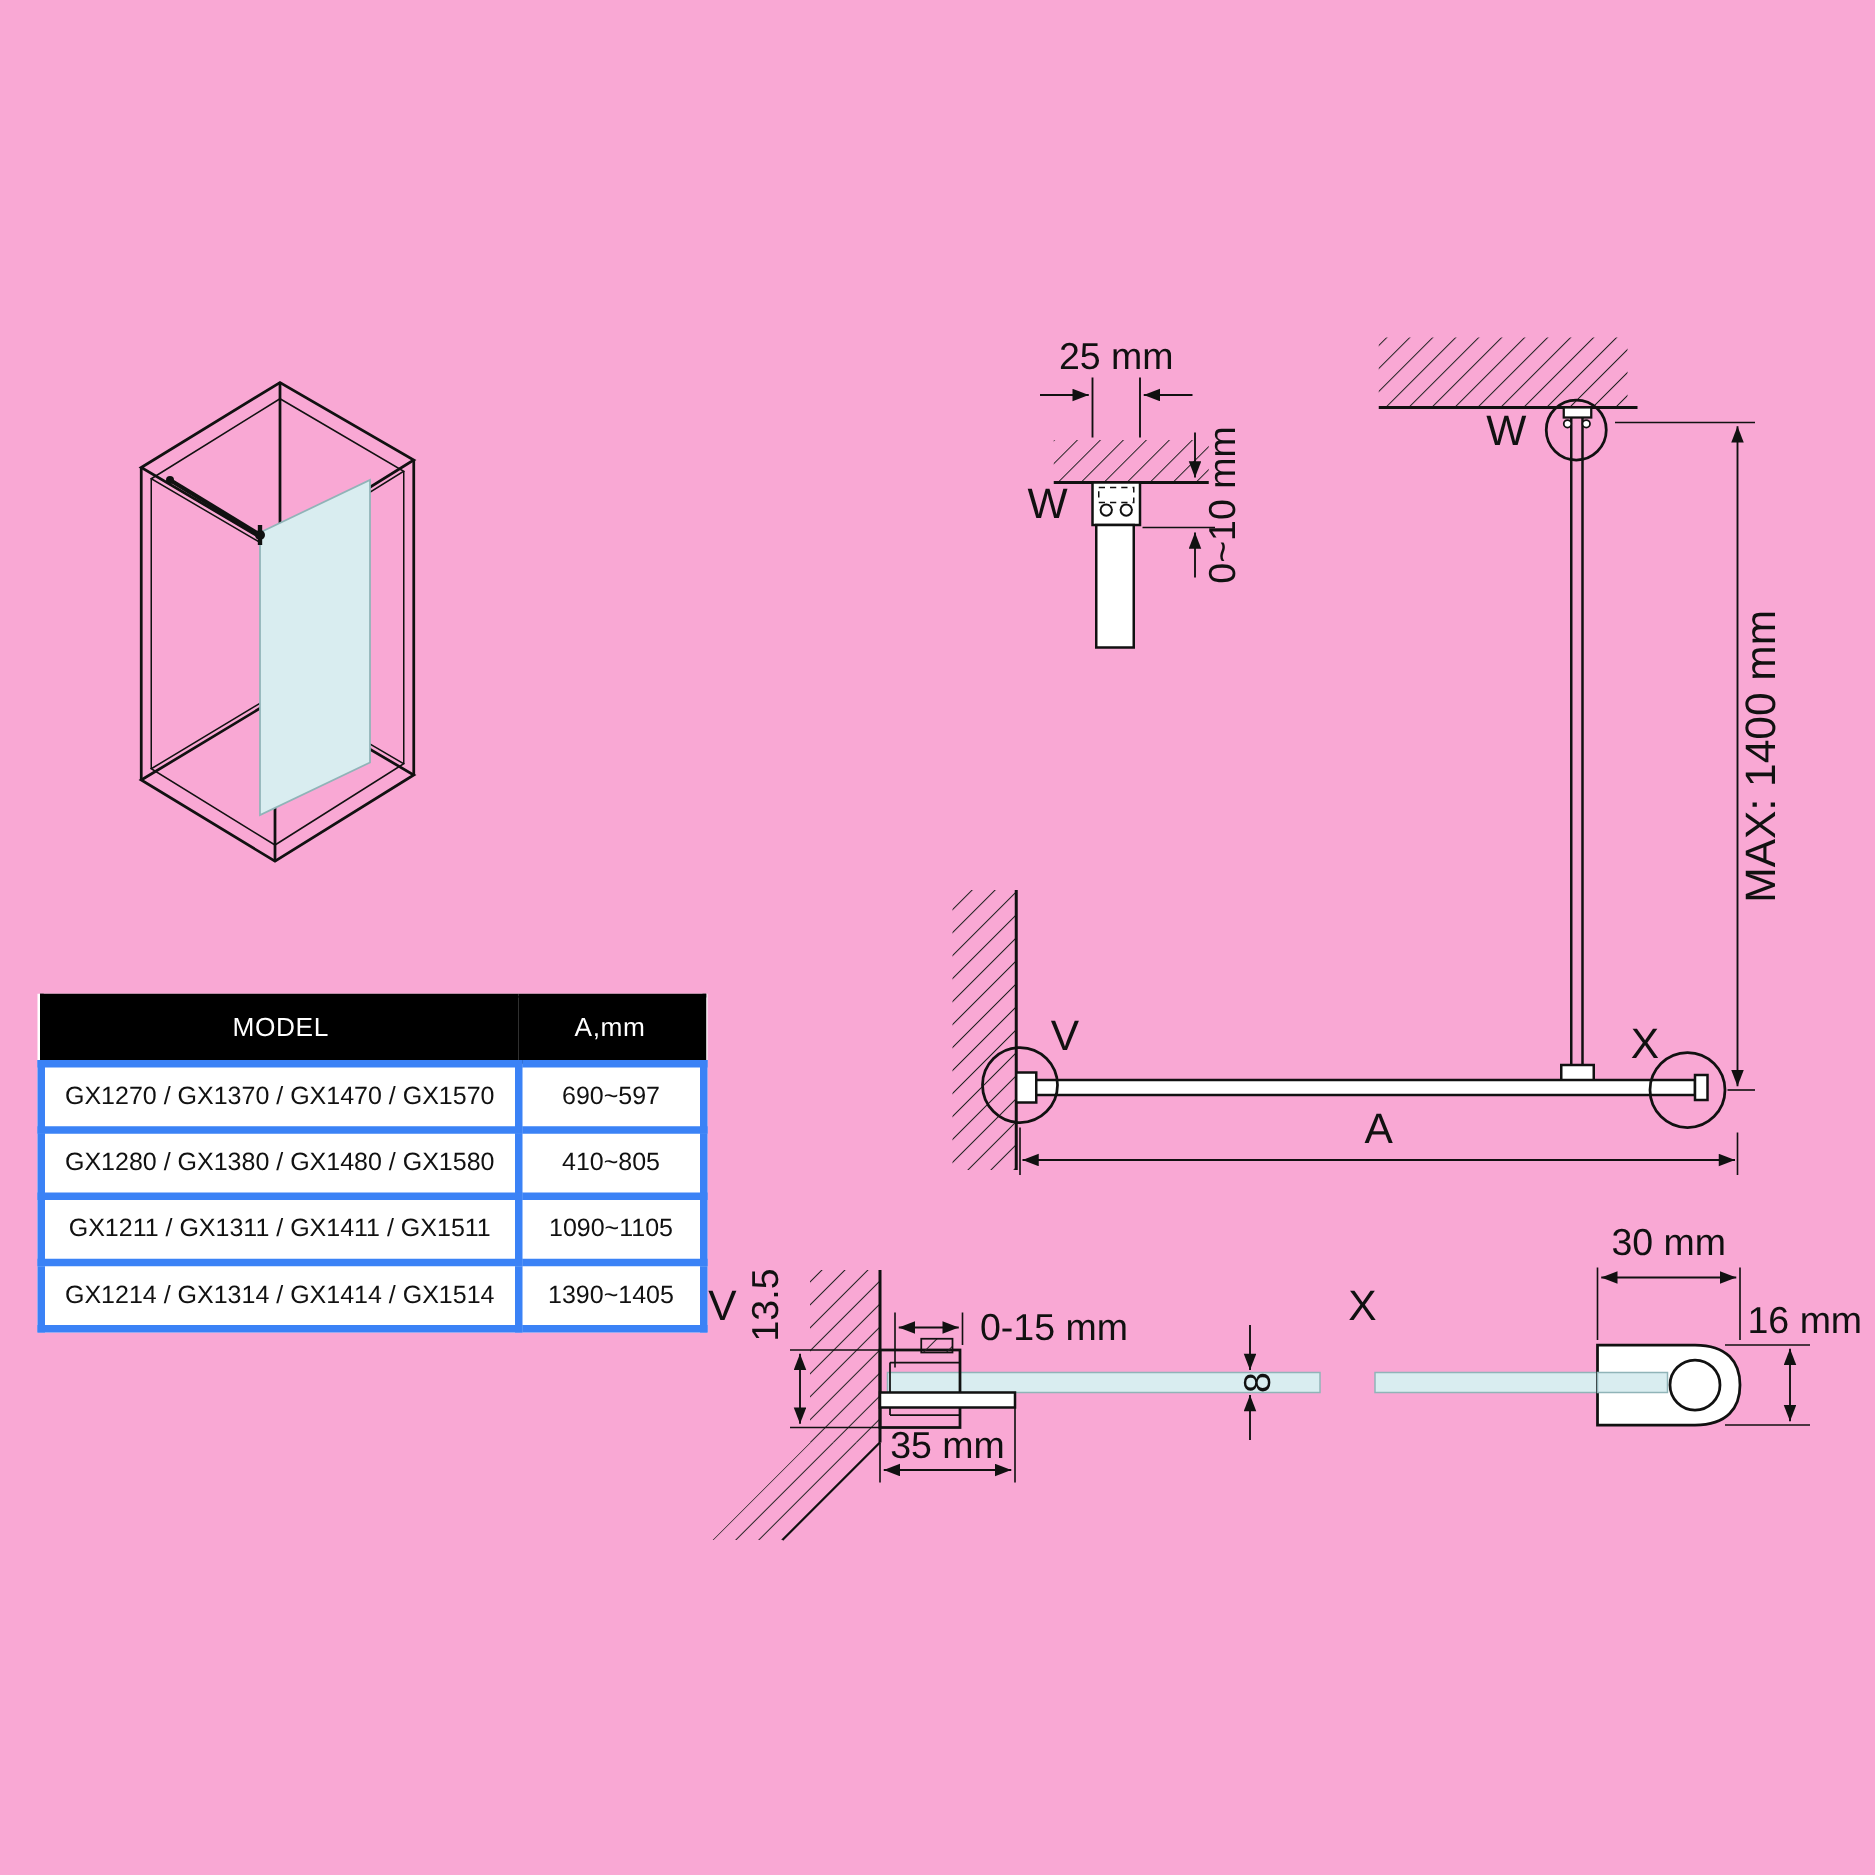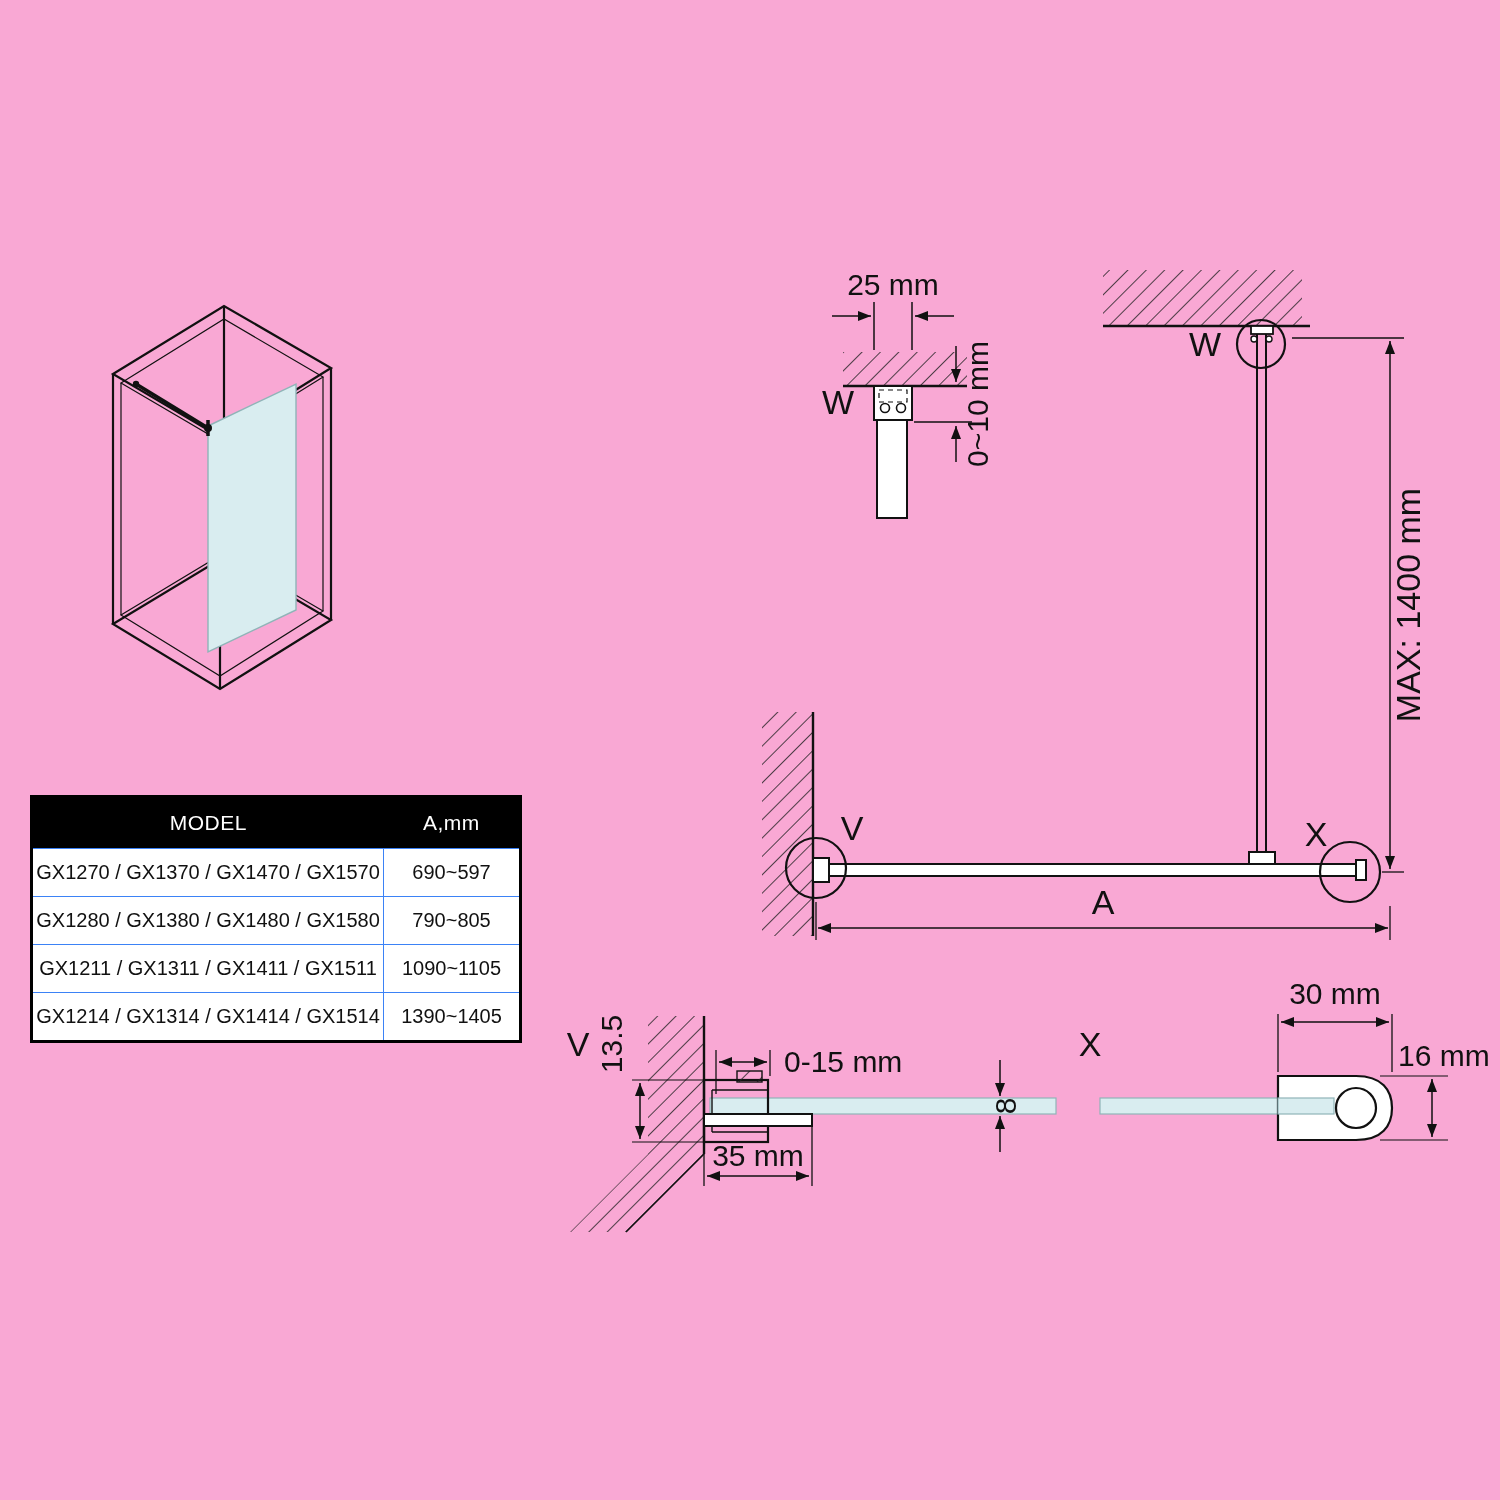--- a/index.html
+++ b/index.html
@@ -5,30 +5,30 @@
   html,body{margin:0;padding:0;background:#fff;}
   .canvas{
     position:relative;width:1500px;height:1500px;background:#f9a8d4;
     font-family:"Liberation Sans", sans-serif;overflow:hidden;
   }
   .drawing{position:absolute;left:0;top:0;}
   svg text{fill:#111;}
   .dim-text{font-size:30px;}
   .big-label{font-size:34px;}
   .model-table{
-    position:absolute;left:30px;top:795px;width:492px;
+    position:absolute;left:30px;top:795px;width:536px;
     border-collapse:collapse;background:#fff;
     border:3px solid #000;table-layout:fixed;
   }
   .model-table th{
     background:#000;color:#fff;font-weight:400;font-size:21px;
     height:48px;text-align:center;letter-spacing:.5px;
   }
   .model-table td{
-    border:1px solid #3b82f6;height:45px;text-align:center;
+    border:6px solid #3b82f6;height:45px;text-align:center;
     font-size:20px;color:#111;white-space:nowrap;
   }
   .model-table col.c1{width:72%;}
   .model-table col.c2{width:28%;}
 </style>
 </head>
 <body>
 
 <div class="canvas">
 
@@ -228,21 +228,21 @@
         <th>A,mm</th>
       </tr>
     </thead>
     <tbody>
       <tr>
         <td>GX1270 / GX1370 / GX1470 / GX1570</td>
         <td>690~597</td>
       </tr>
       <tr>
         <td>GX1280 / GX1380 / GX1480 / GX1580</td>
-        <td>790~805</td>
+        <td>410~805</td>
       </tr>
       <tr>
         <td>GX1211 / GX1311 / GX1411 / GX1511</td>
         <td>1090~1105</td>
       </tr>
       <tr>
         <td>GX1214 / GX1314 / GX1414 / GX1514</td>
         <td>1390~1405</td>
       </tr>
     </tbody>

